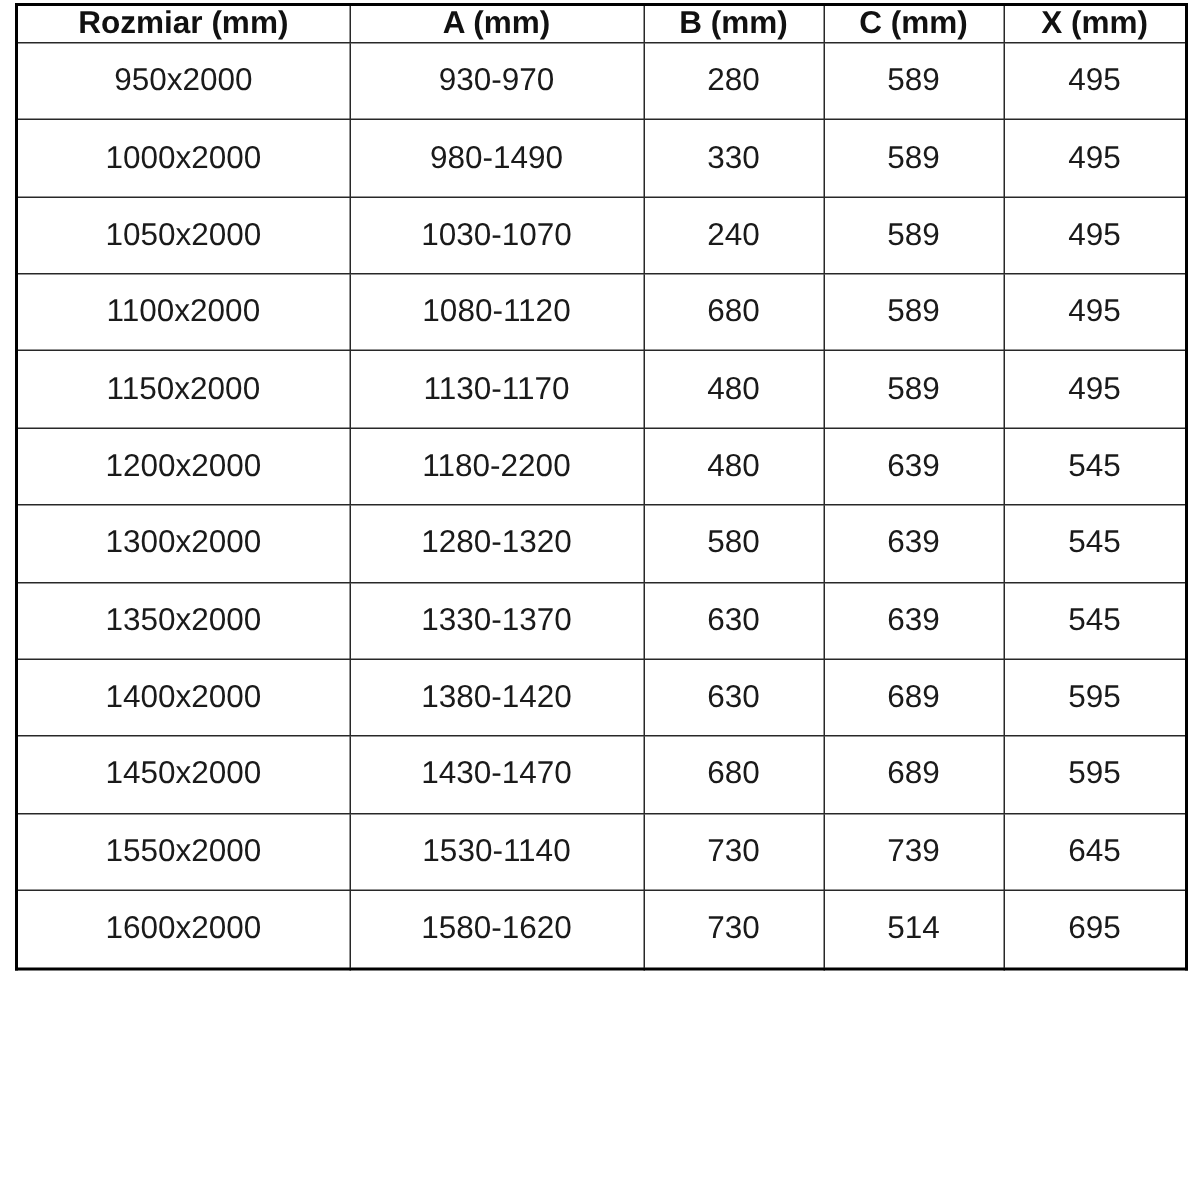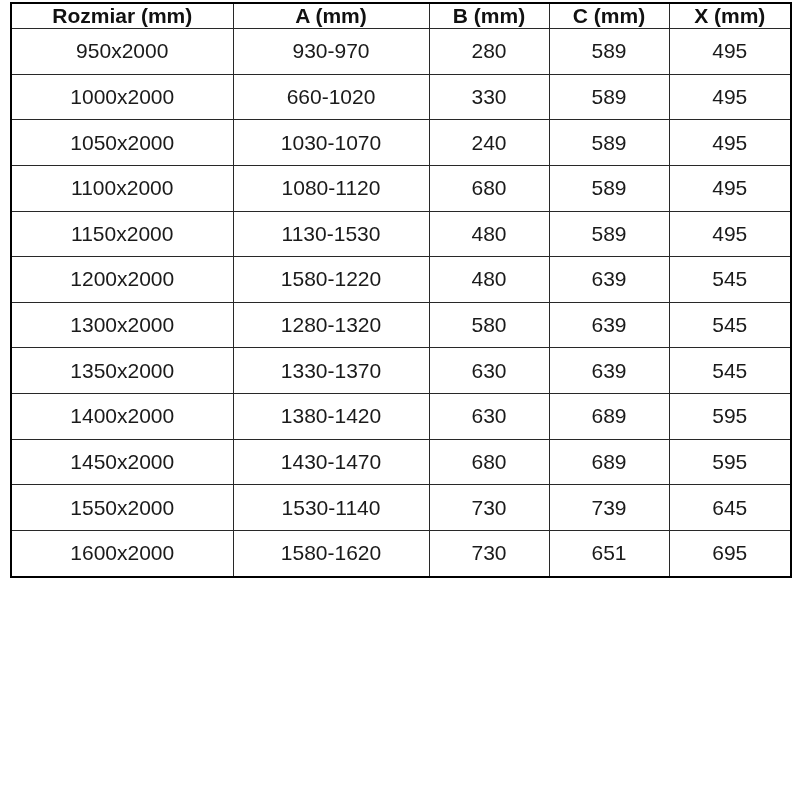--- a/index.html
+++ b/index.html
@@ -8,21 +8,21 @@
     width: 800px;
     height: 800px;
     background: #ffffff;
     font-family: "Liberation Sans", sans-serif;
   }
   .table-wrap {
     position: absolute;
     left: 10px;
     top: 2px;
     width: 780px;
-    height: 576px;
+    height: 645px;
   }
   table.size-table {
     width: 100%;
     height: 100%;
     border-collapse: collapse;
     table-layout: fixed;
     border: 2px solid #000000;
     color: #1a1a1a;
   }
   table.size-table th,
@@ -69,49 +69,49 @@
     <tbody>
         <tr>
           <td>950x2000</td>
           <td>930-970</td>
           <td>280</td>
           <td>589</td>
           <td>495</td>
         </tr>
         <tr>
           <td>1000x2000</td>
-          <td>660-1020</td>
+          <td>980-1490</td>
           <td>330</td>
           <td>589</td>
           <td>495</td>
         </tr>
         <tr>
           <td>1050x2000</td>
           <td>1030-1070</td>
           <td>240</td>
           <td>589</td>
           <td>495</td>
         </tr>
         <tr>
           <td>1100x2000</td>
           <td>1080-1120</td>
           <td>680</td>
           <td>589</td>
           <td>495</td>
         </tr>
         <tr>
           <td>1150x2000</td>
-          <td>1130-1530</td>
+          <td>1130-1170</td>
           <td>480</td>
           <td>589</td>
           <td>495</td>
         </tr>
         <tr>
           <td>1200x2000</td>
-          <td>1580-1220</td>
+          <td>1180-2200</td>
           <td>480</td>
           <td>639</td>
           <td>545</td>
         </tr>
         <tr>
           <td>1300x2000</td>
           <td>1280-1320</td>
           <td>580</td>
           <td>639</td>
           <td>545</td>
@@ -141,18 +141,18 @@
           <td>1550x2000</td>
           <td>1530-1140</td>
           <td>730</td>
           <td>739</td>
           <td>645</td>
         </tr>
         <tr>
           <td>1600x2000</td>
           <td>1580-1620</td>
           <td>730</td>
-          <td>651</td>
+          <td>514</td>
           <td>695</td>
         </tr>
       </tbody>
   </table>
 </div>
 
 </body></html>

